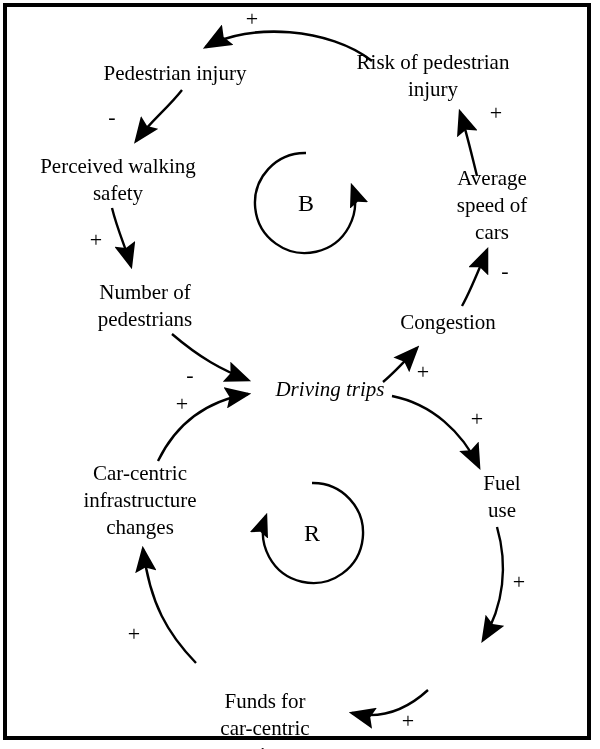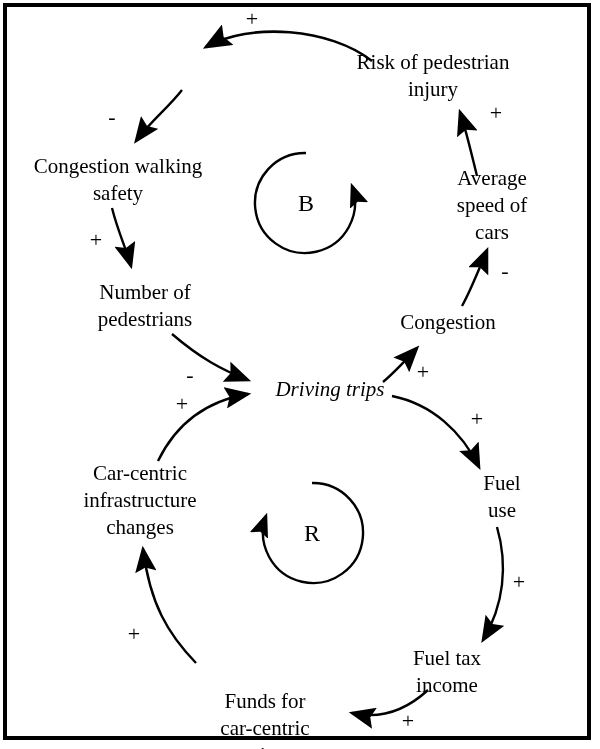--- a/index.html
+++ b/index.html
@@ -99,46 +99,45 @@
 
     <path d="M 428,690 C 404,712 378,719 352,713" fill="none" stroke="#000000" stroke-width="2.4" marker-end="url(#arrowhead-big)"></path>
 
     <path d="M 196,663 C 168,634 150,604 143,549" fill="none" stroke="#000000" stroke-width="2.4" marker-end="url(#arrowhead-big)"></path>
 
     <path d="M 306,153 A 50,50 0 1,0 352,186" fill="none" stroke="#000000" stroke-width="2.4" marker-end="url(#arrowhead)"></path>
 
     <path d="M 312,483 A 50,50 0 1,1 266,516" fill="none" stroke="#000000" stroke-width="2.4" marker-end="url(#arrowhead)"></path>
   </svg>
 
+  <div class="node-label" style="left:175px; top:73px;">Pedestrian injury</div>
 
   <div class="node-label" style="left:433px; top:76px;">Risk of pedestrian
 injury</div>
 
-  <div class="node-label" style="left:118px; top:180px;">Congestion walking
+  <div class="node-label" style="left:118px; top:180px;">Perceived walking
 safety</div>
 
   <div class="node-label" style="left:492px; top:205px;">Average speed of
 cars</div>
 
   <div class="node-label" style="left:145px; top:306px;">Number of
 pedestrians</div>
 
   <div class="node-label" style="left:448px; top:322px;">Congestion</div>
 
   <div class="node-label" style="left:330px; top:389px;font-style:italic;">Driving trips</div>
 
   <div class="node-label" style="left:140px; top:500px;">Car-centric
 infrastructure
 changes</div>
 
   <div class="node-label" style="left:490px; top:497px;margin-left:12px;">Fuel
 use</div>
 
-  <div class="node-label" style="left:447px; top:672px;">Fuel tax
-income</div>
 
   <div class="node-label" style="left:265px; top:728px;">Funds for
 car-centric
 projects</div>
 
   <div class="polarity" style="left:252px; top:19px;">+</div>
 
   <div class="polarity" style="left:112px; top:117px;">-</div>
 
   <div class="polarity" style="left:96px; top:240px;">+</div>

